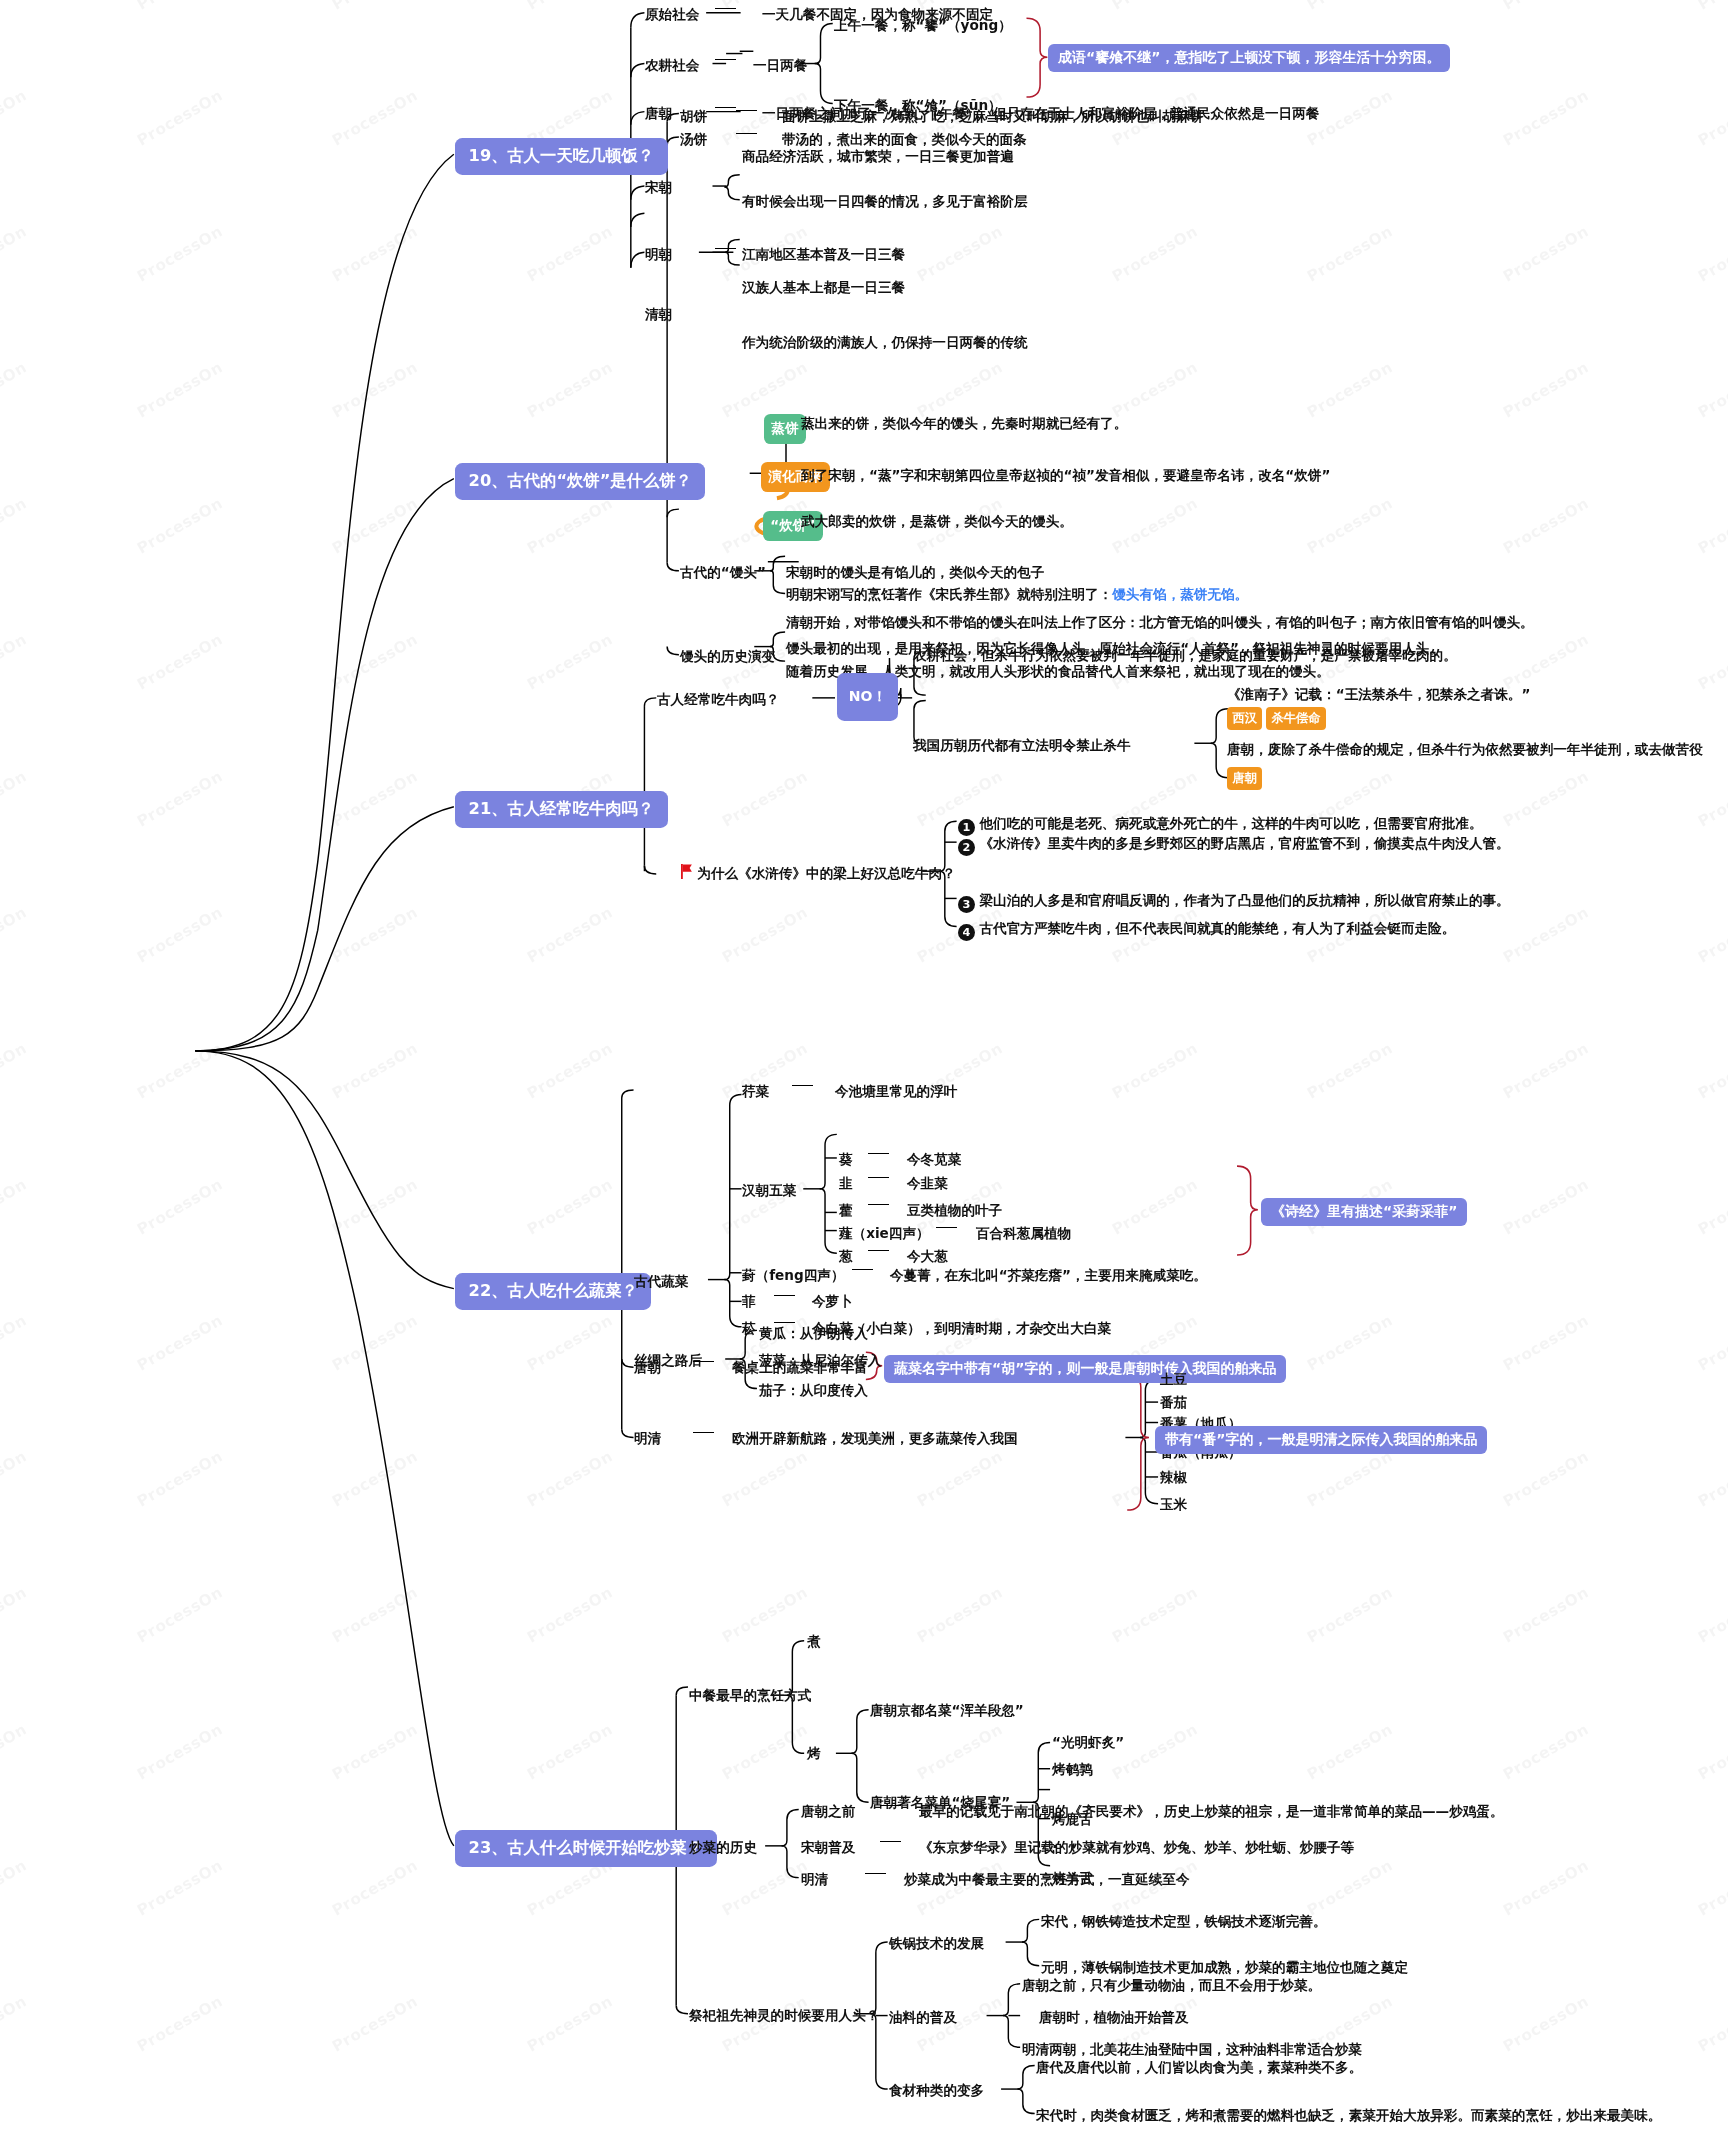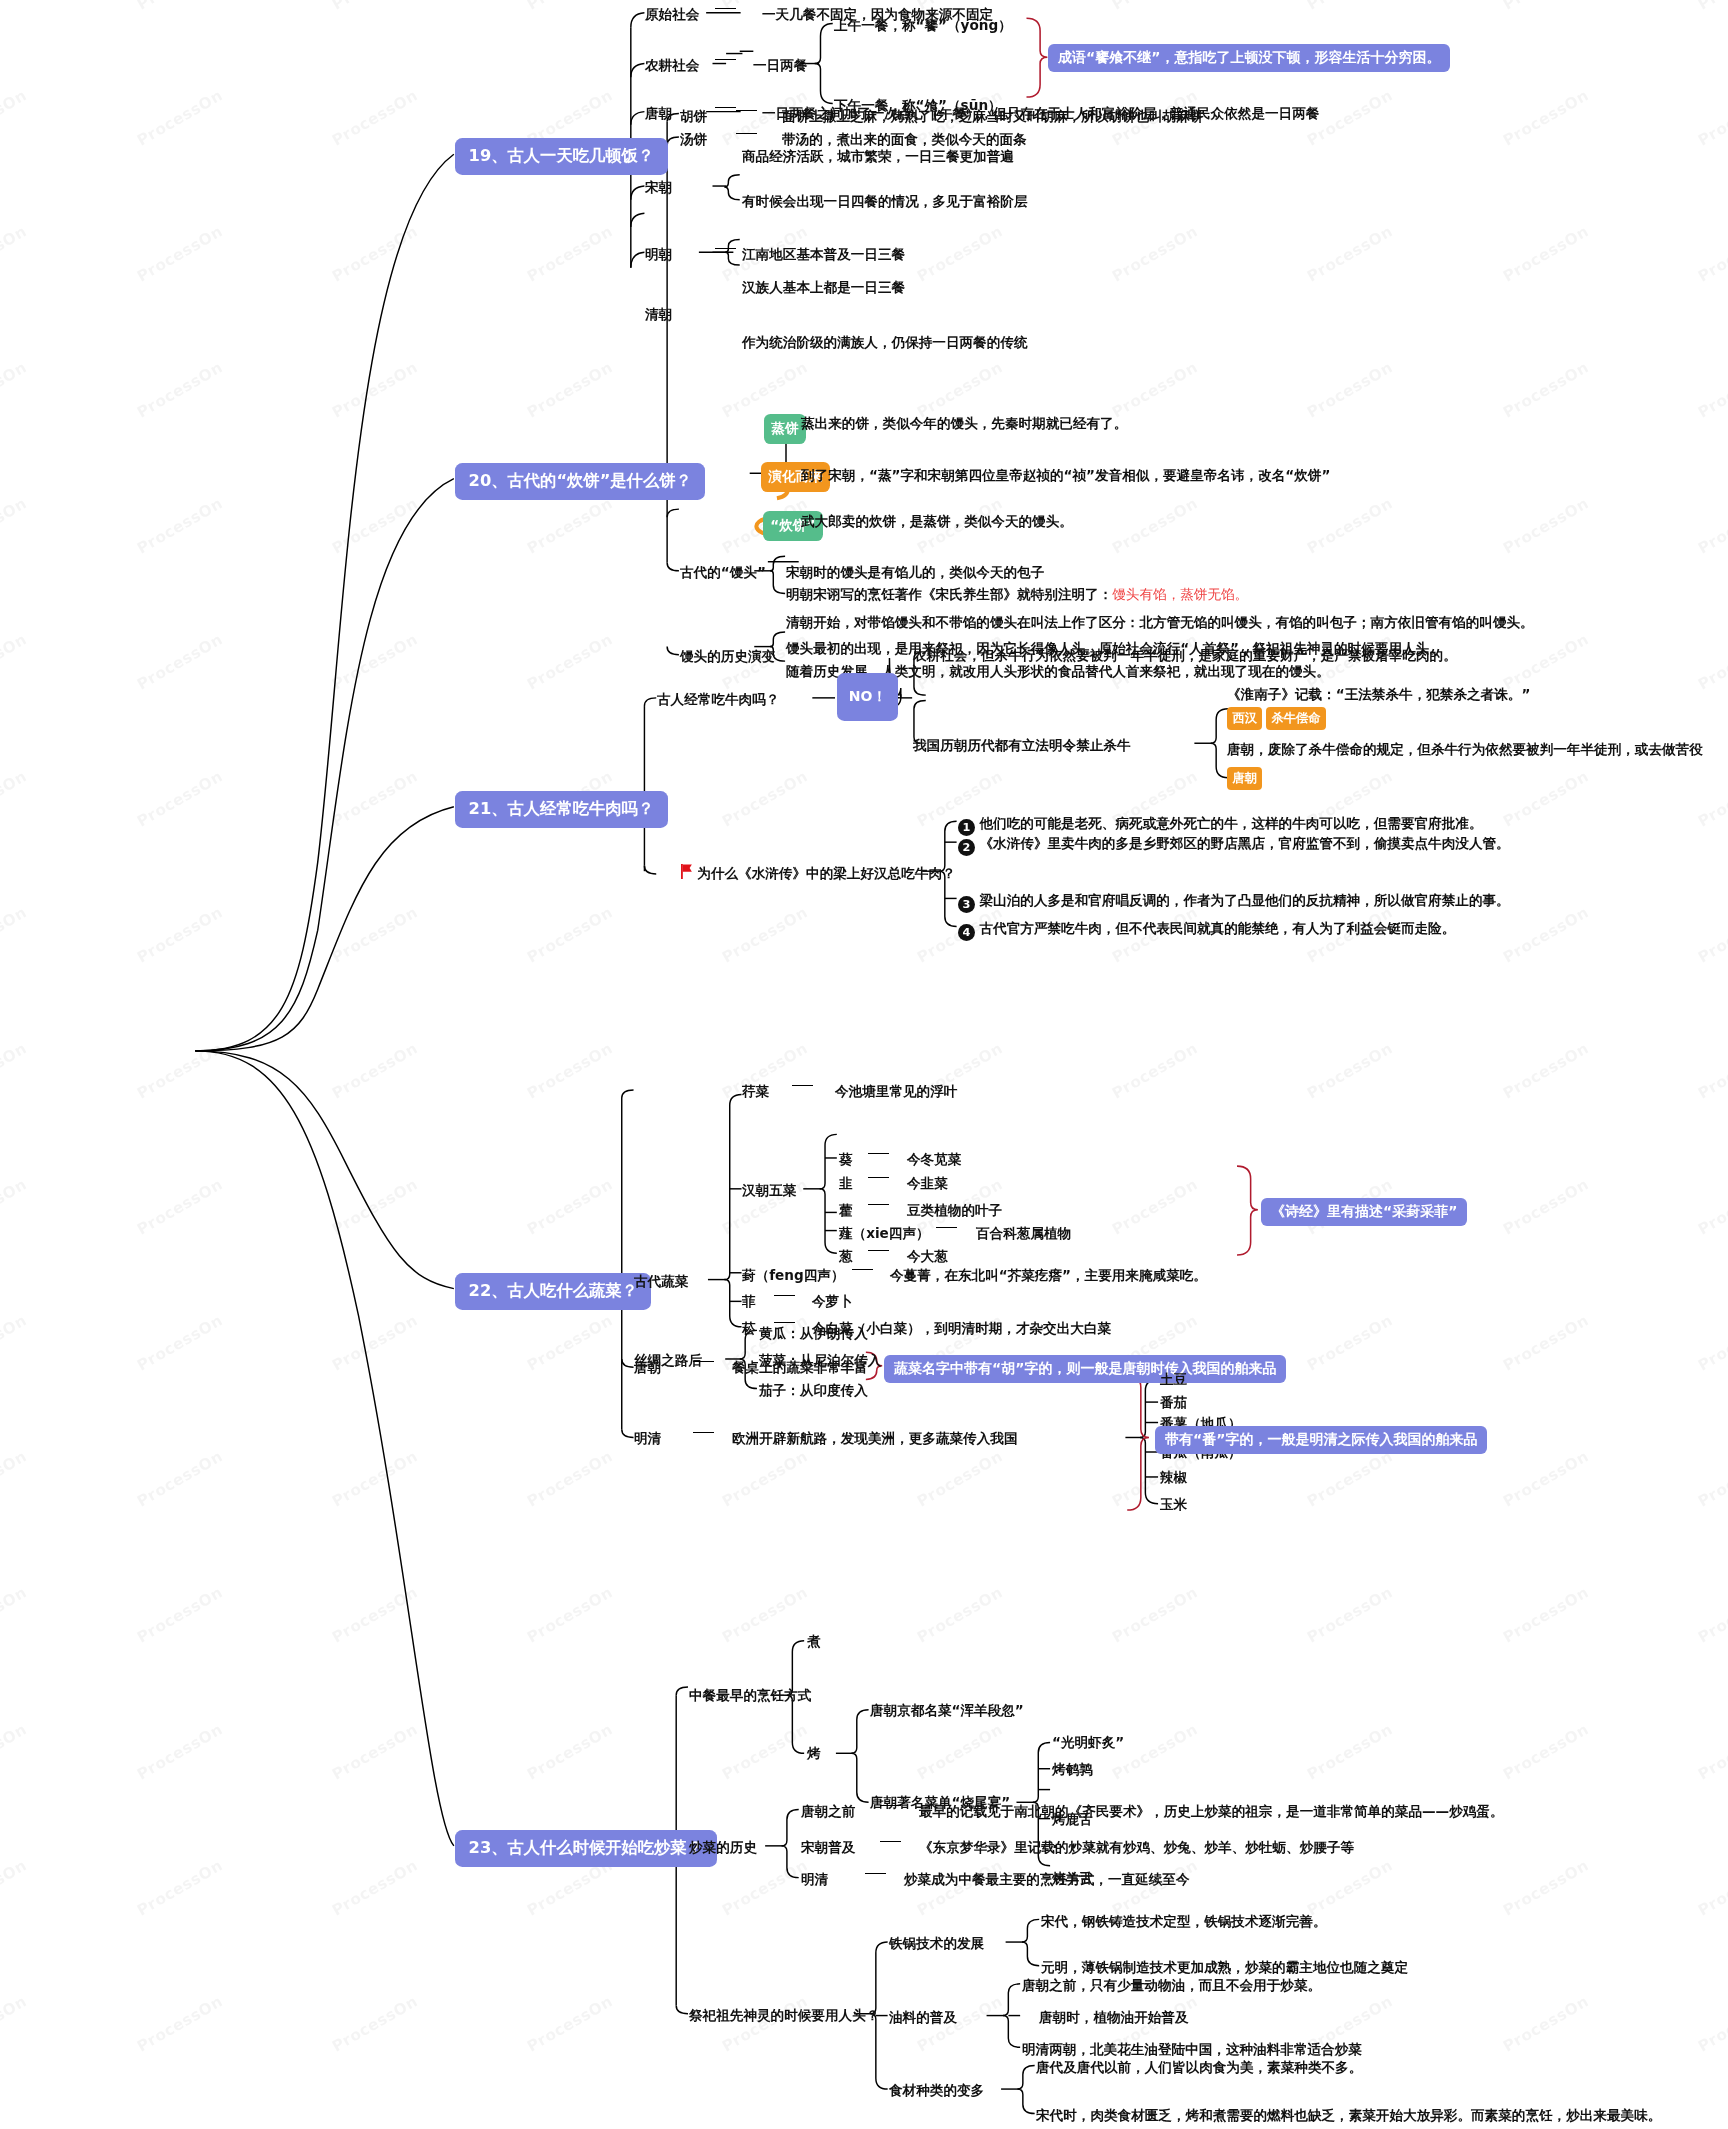--- a/index.html
+++ b/index.html
@@ -55,21 +55,21 @@
   .tag-orange{
     background:#f2961e;color:#fff;border-radius:6.4px;
     padding:6.4px 7.3px;font-size:13.6px;font-weight:700;
   }
   .tag-orange-sm{
     background:#f2961e;color:#fff;border-radius:4.1px;
     padding:3.6px 5.4px;font-size:12.3px;font-weight:700;
   }
   .txt{font-size:13.6px;font-weight:600;color:#111;}
   .lbl{font-size:13.6px;font-weight:600;color:#111;}
-  .red-txt{color:#ef4444;font-weight:400;}
+  .red-txt{color:#3b82f6;font-weight:700;}
   .numbadge{
     display:inline-block;width:17px;height:17px;border-radius:50%;
     background:#111;color:#fff;font-size:11.3px;font-weight:700;
     text-align:center;line-height:17px;vertical-align:-2.7px;margin-right:4.5px;
     font-family:"DejaVu Sans",sans-serif;
   }
   .flag{display:inline-block;margin-right:4.5px;vertical-align:-1.8px;}
   .dash{
     display:inline-block;width:21px;height:0;
     border-top:1.5px solid #000;vertical-align:4.1px;margin:0 7.3px;

